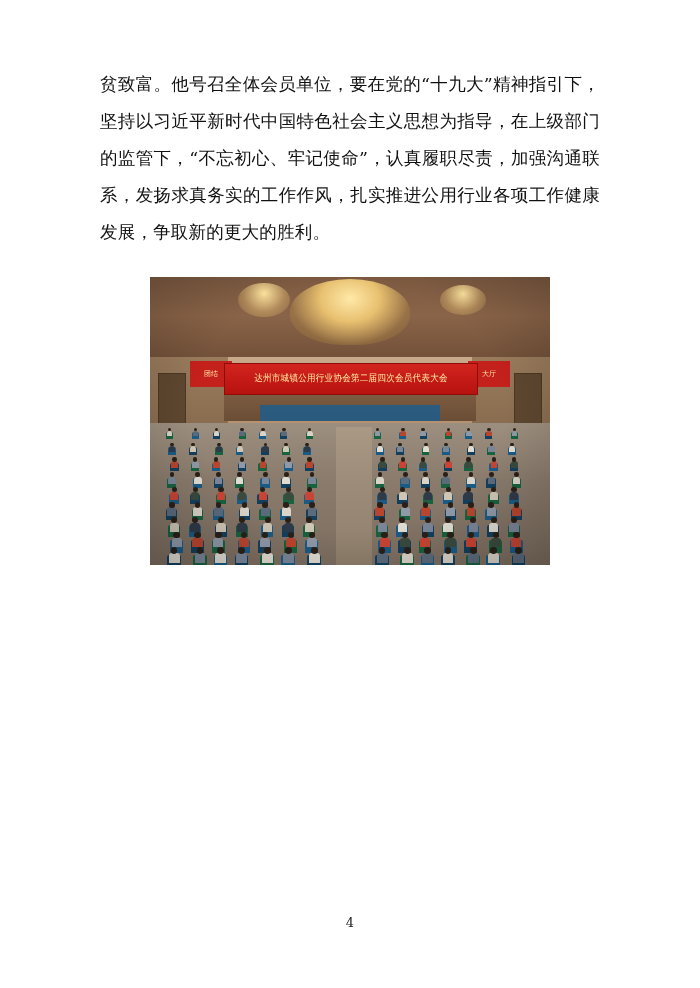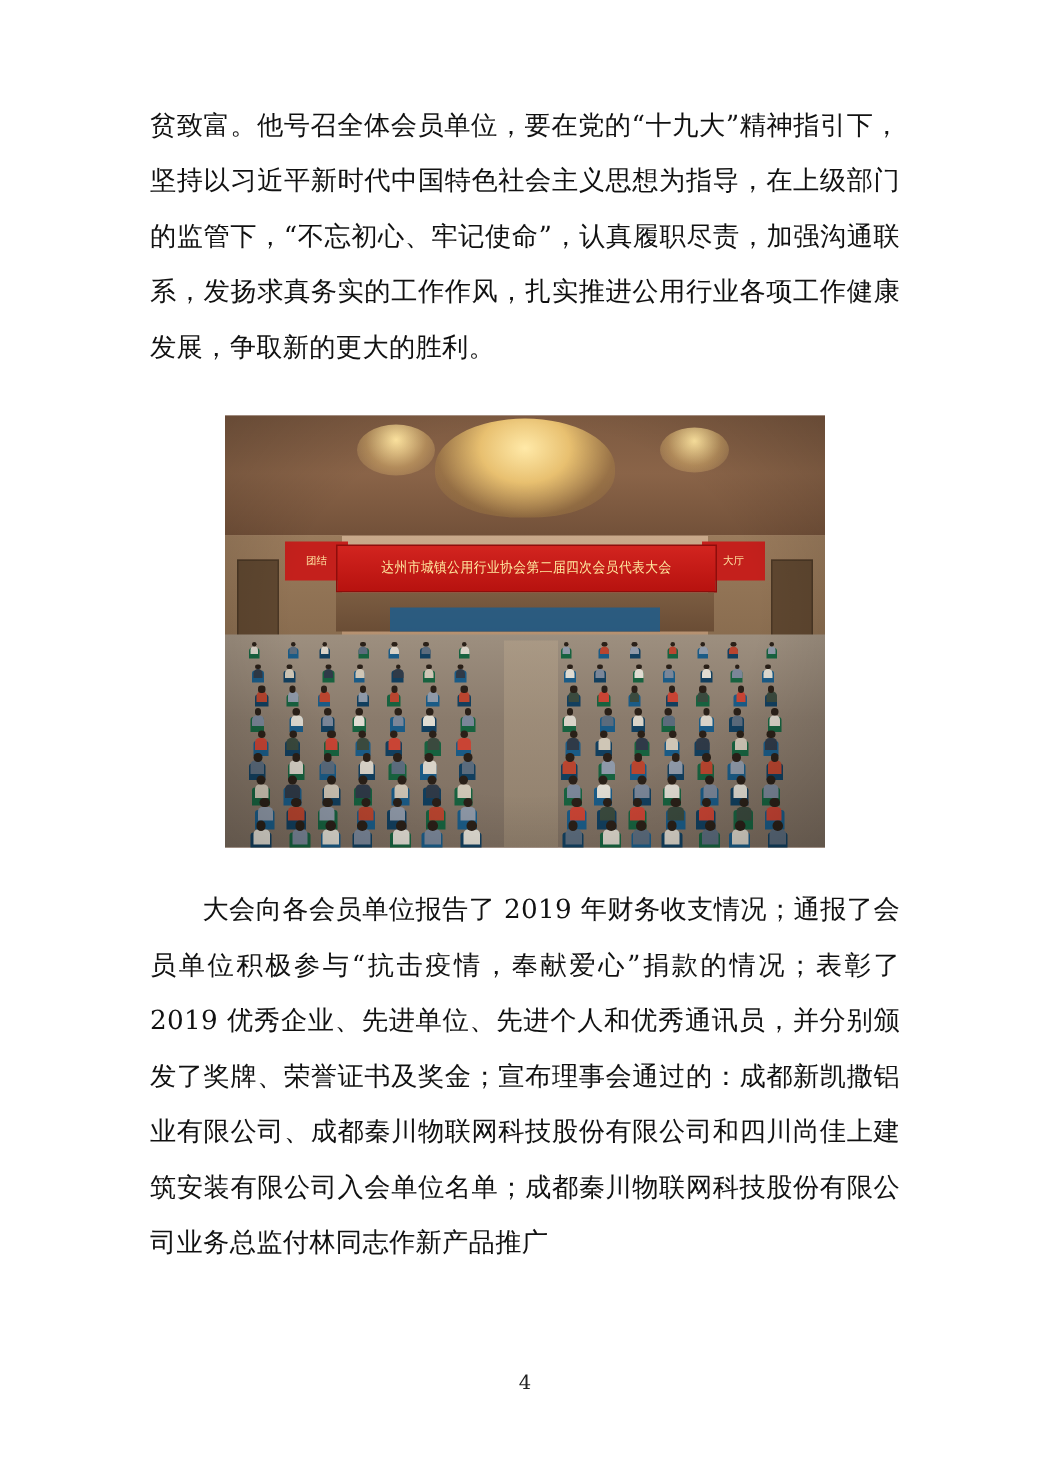--- a/index.html
+++ b/index.html
@@ -579,18 +579,17 @@
             <div class="head" style="left: 340.077px; top: 270.29px; width: 6.84px; height: 6.84px;"></div>
             <div class="seat d" style="left: 361.714px; top: 278.84px; width: 13.68px; height: 13.68px;"></div>
             <div class="shirt" style="left: 363.424px; top: 276.56px; width: 10.83px; height: 10.26px; background: rgb(91, 107, 124);"></div>
             <div class="head" style="left: 365.362px; top: 270.29px; width: 6.84px; height: 6.84px;"></div>
           </div>
 
         <div class="ph-vignette"></div>
       </div>
     </div>
 
-    <p class="para indent body-after">大会向各会员单位报告了 2019 年财务收支情况；通报了会员单位积极参与“抗击疫情，奉献爱心”捐款的情况；表彰了 2019 优秀企业、先进单位、先进个人和优秀通讯员，并分别颁发了奖牌、荣誉证书及奖金；宣布理事会通过的：成都新凯撒铝业有限公司、成都秦川物联网科技股份有限公司和四川尚佳上建筑安装有限公司入会单位名单；成都秦川物联网科技股份有限公司业务总监付林同志作新产品推广</p>
 
   </div>
 
   <div class="page-number">4</div>
 </div>
 
 </body></html>

